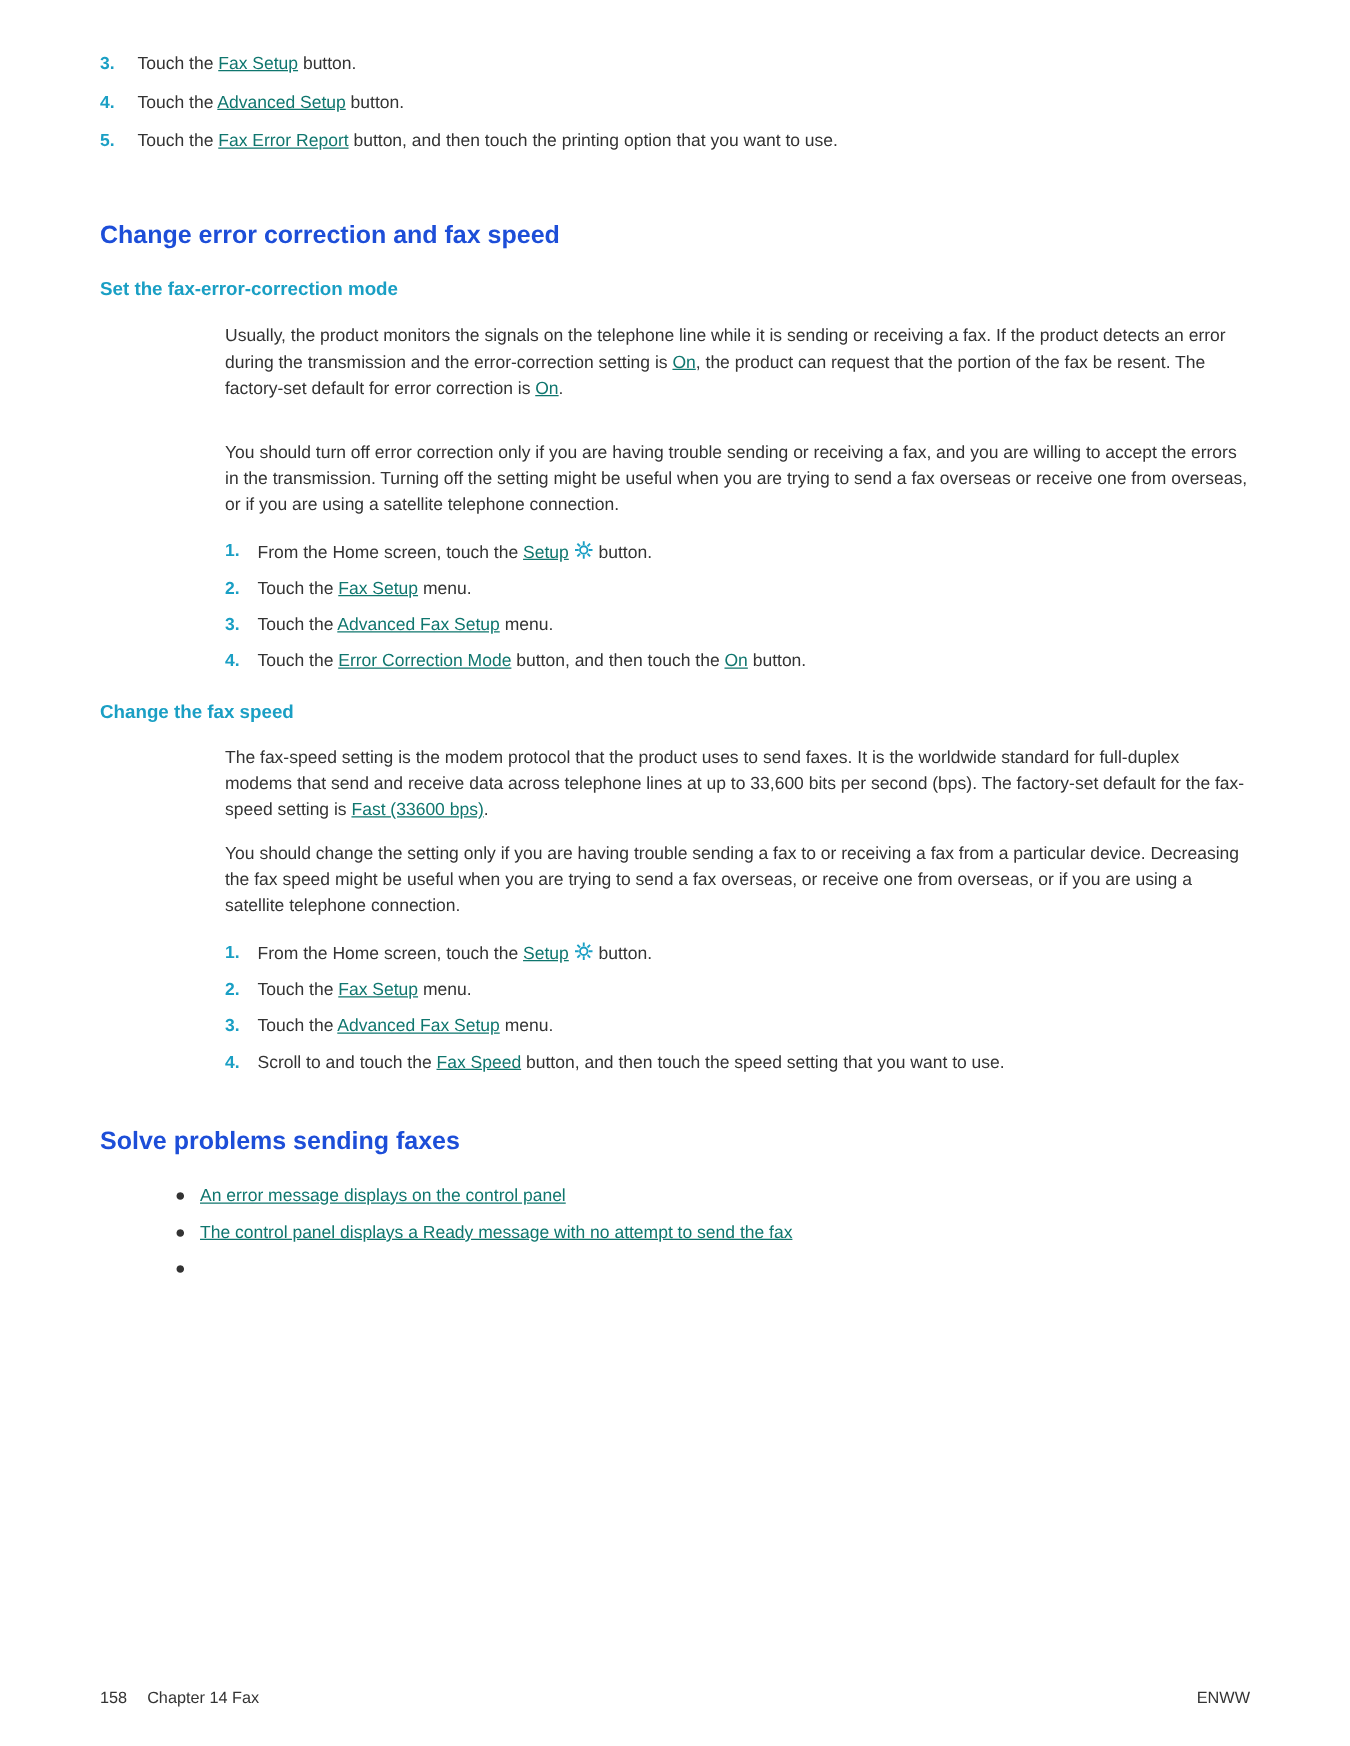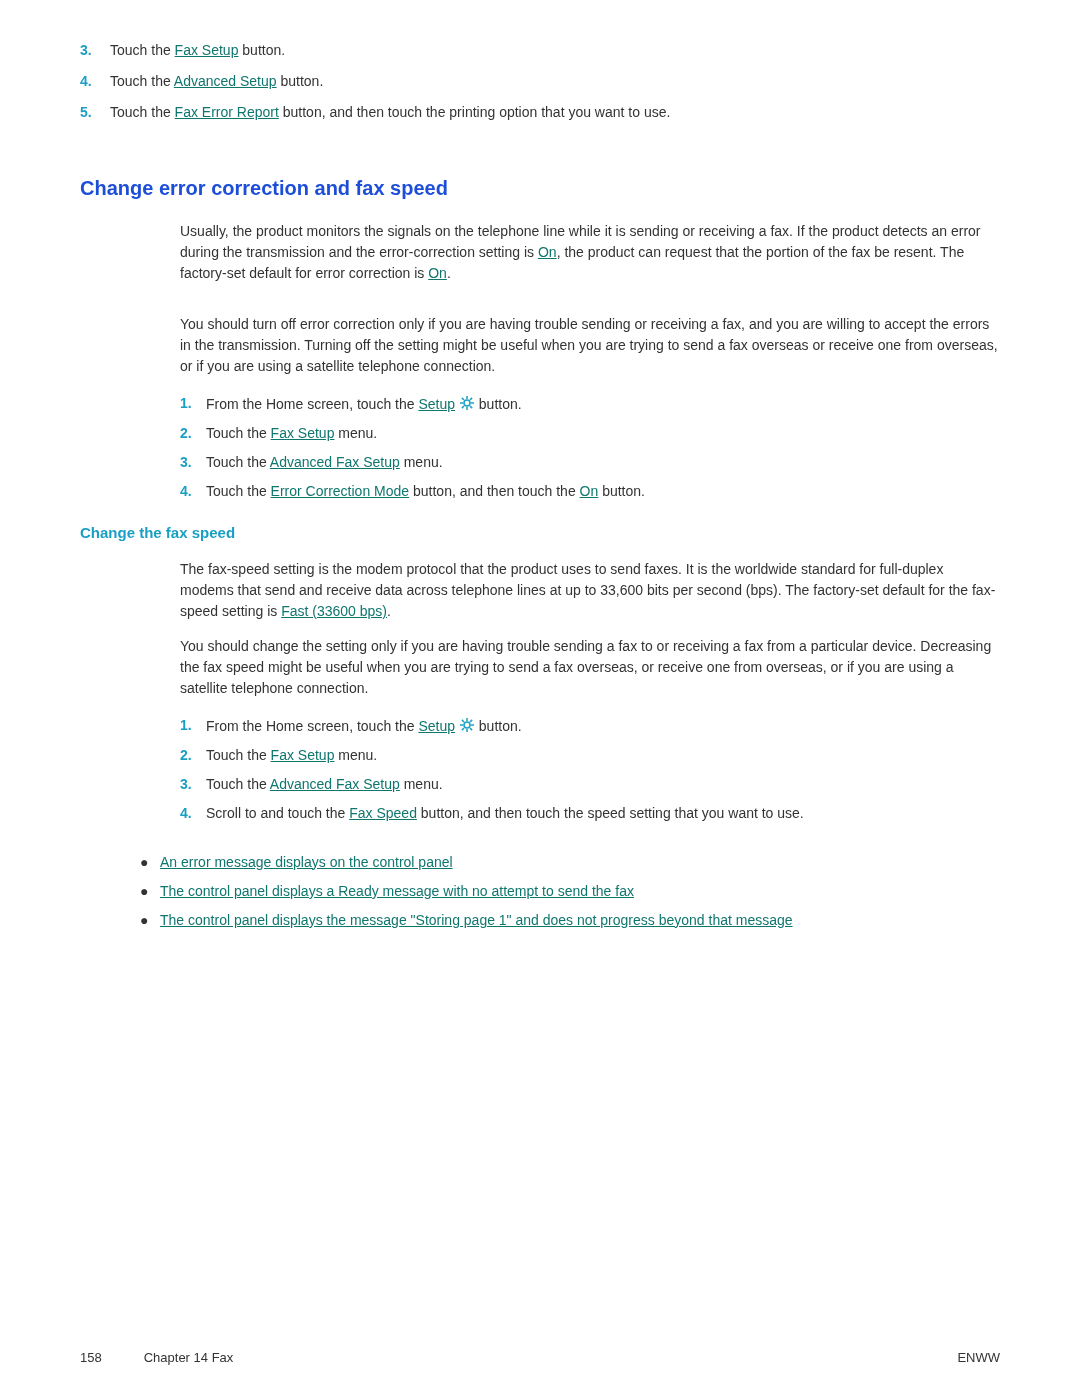--- a/index.html
+++ b/index.html
@@ -122,21 +122,21 @@
       left: 80px;
       right: 80px;
       display: flex;
       justify-content: space-between;
       font-size: 13px;
       color: #333;
     }
 
     .footer-left {
       display: flex;
-      gap: 42px;
+      gap: 16px;
       text-align: right;
     }
   </style>
 </head>
 <body>
 
 <div class="page-content">
 
   <div class="top-steps">
     <div class="step-item">
@@ -149,20 +149,21 @@
     </div>
     <div class="step-item">
       <span class="step-number">5.</span>
       <span class="step-text">Touch the <span class="cyan-link">Fax Error Report</span> button, and then touch the printing option that you want to use.</span>
     </div>
   </div>
 
   <div class="section-divider">
     <h2 class="section-heading">Change error correction and fax speed</h2>
 
+    <h3 class="sub-heading">Set the fax-error-correction mode</h3>
 
     <div class="indented-block">
       <p style="margin-bottom:30px;">
         Usually, the product monitors the signals on the telephone line while it is sending or receiving a fax. If the product detects an error during the transmission and the error-correction setting is <span class="cyan-link">On</span>, the product can request that the portion of the fax be resent. The factory-set default for error correction is <span class="cyan-link">On</span>.
       </p>
       <p>
         You should turn off error correction only if you are having trouble sending or receiving a fax, and you are willing to accept the errors in the transmission. Turning off the setting might be useful when you are trying to send a fax overseas or receive one from overseas, or if you are using a satellite telephone connection.
       </p>
     </div>
 
@@ -236,33 +237,33 @@
         <span>Touch the <span class="cyan-link">Advanced Fax Setup</span> menu.</span>
       </li>
       <li>
         <span class="num">4.</span>
         <span>Scroll to and touch the <span class="cyan-link">Fax Speed</span> button, and then touch the speed setting that you want to use.</span>
       </li>
     </ul>
   </div>
 
   <div class="section-divider">
+    <h2 class="section-heading">Solve problems sending faxes</h2>
 
     <ul class="bullet-list">
       <li>
         <span class="bullet">●</span>
         <span><span class="cyan-link">An error message displays on the control panel</span></span>
       </li>
       <li>
         <span class="bullet">●</span>
         <span><span class="cyan-link">The control panel displays a Ready message with no attempt to send the fax</span></span>
       </li>
       <li>
         <span class="bullet">●</span>
-        <span><span class="cyan-link">The control panel displays the message "Storing page 1" and does not progress beyond that message</span></span>
       </li>
     </ul>
   </div>
 
 </div>
 
 <div class="footer">
   <div class="footer-left">
     <span>158</span>
     <span>Chapter 14   Fax</span>

